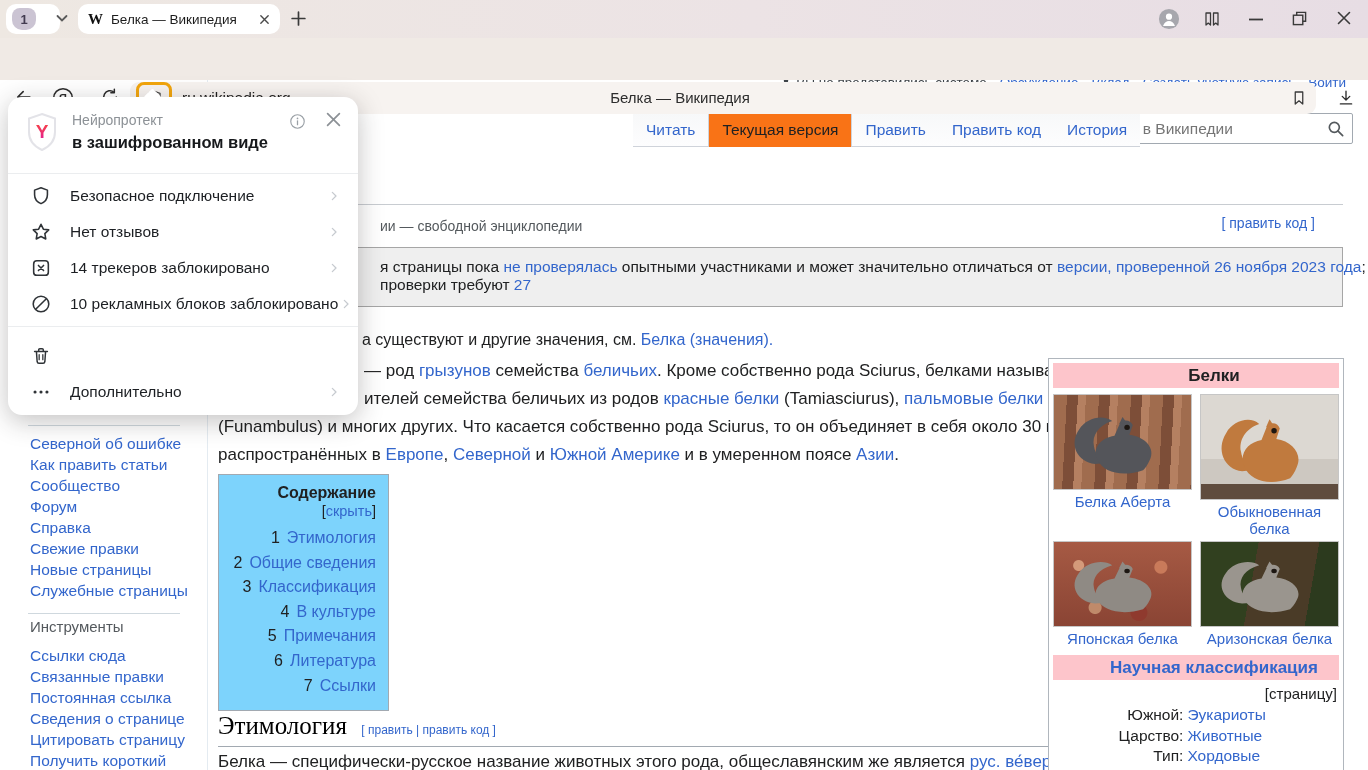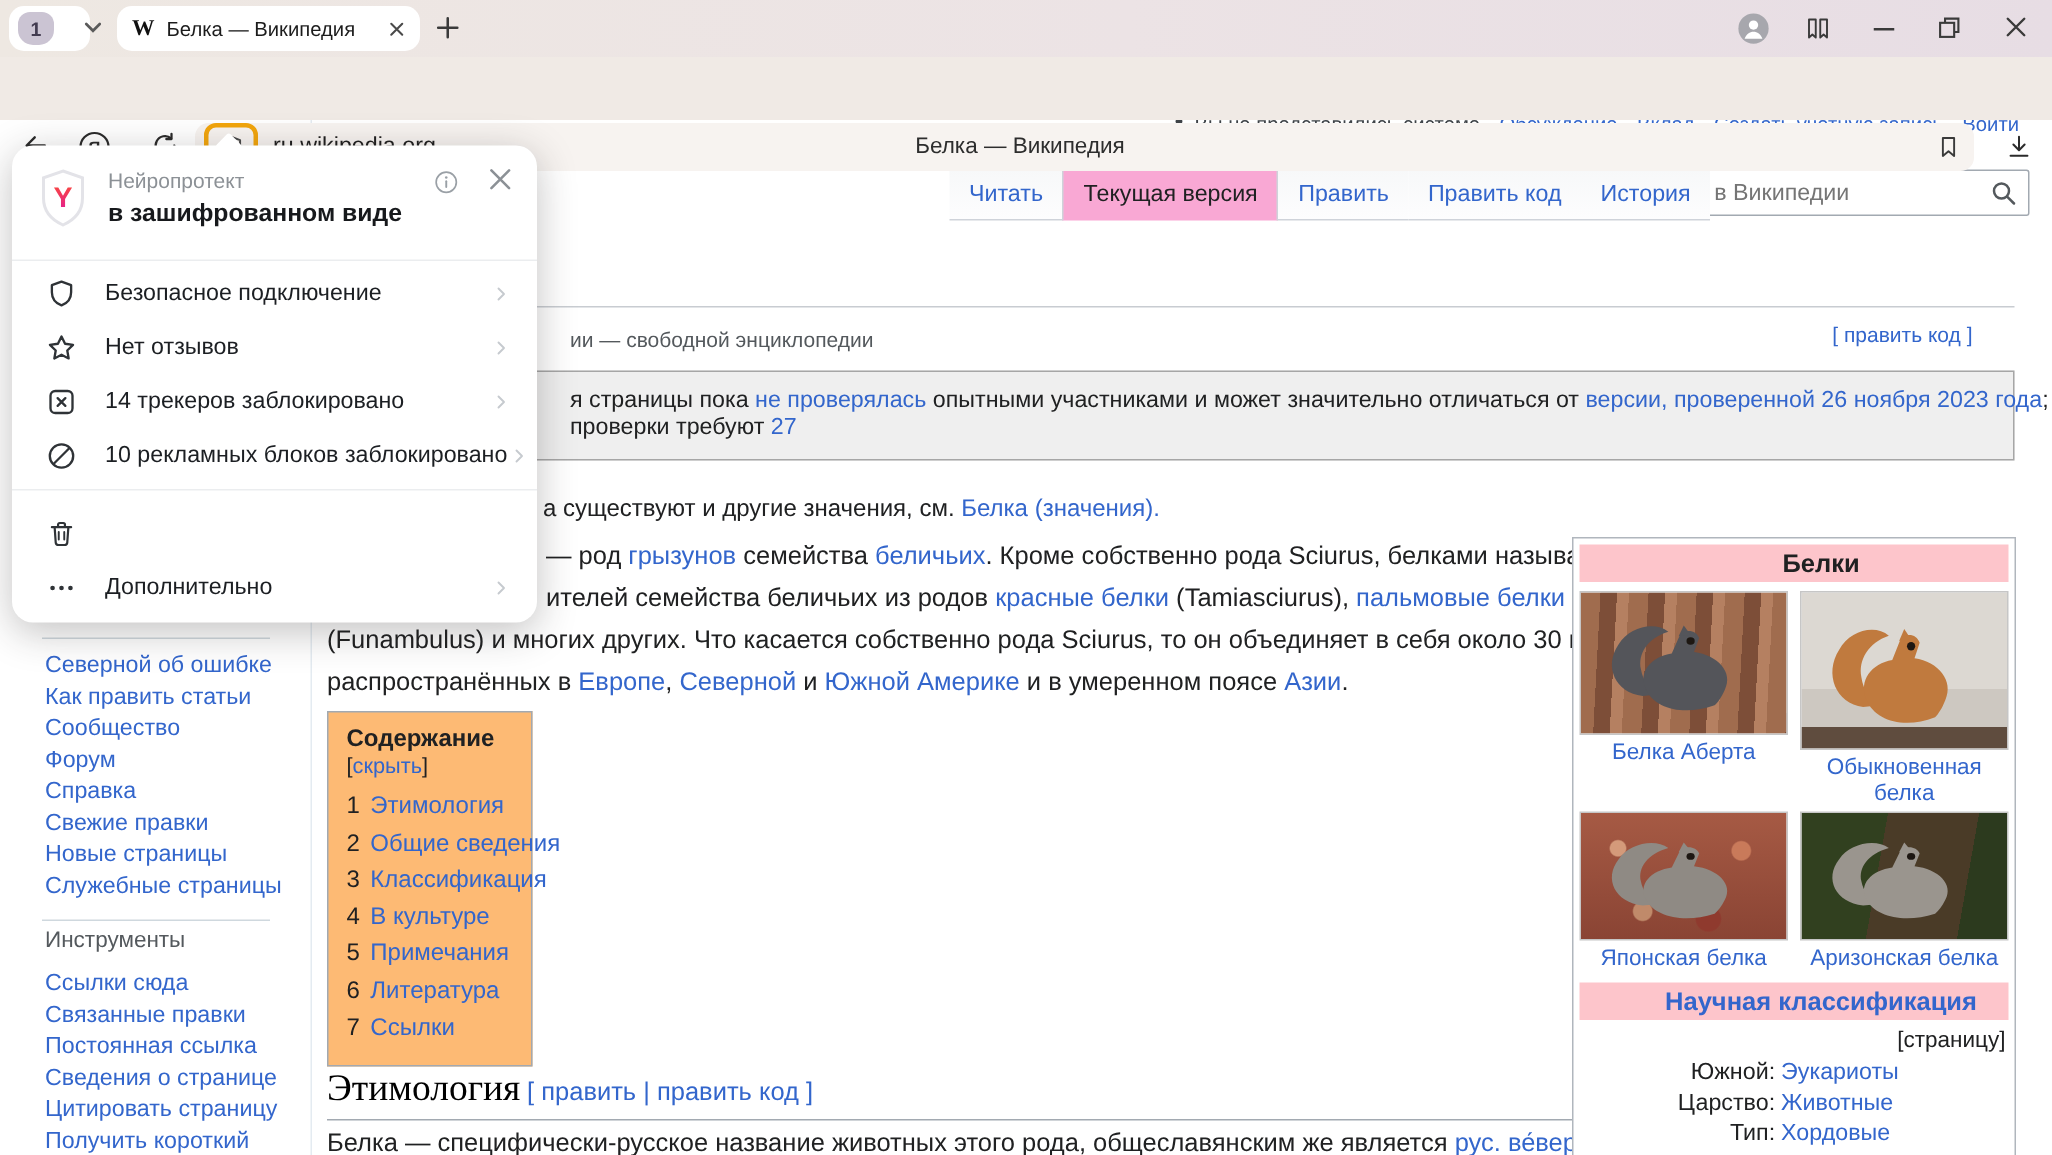--- a/index.html
+++ b/index.html
@@ -46,43 +46,43 @@
   .pp-chev svg{width:16px;height:16px;}
   
   .lnk{color:#3366cc;}
   .ital{}
   #personal{top:75px;right:22px;display:flex;gap:13px;font-size:13.5px;z-index:5;align-items:center;white-space:nowrap;}
   #personal .me{color:#3e4348;display:flex;align-items:center;gap:4px;}
   #personal .plink{color:#3366cc;}
   #wtabs{left:633px;top:112px;height:35px;display:flex;align-items:flex-end;z-index:2;}
   .wtab{height:34px;box-sizing:border-box;padding:0 13px;font-size:15.5px;color:#3366cc;
     display:flex;align-items:center;border-bottom:1px solid #cfd3da;background:linear-gradient(#f7f8f9,#fdfdfe);}
-  .wtab.active{height:35px;background:#f9a8d4;color:#202122;border:1px solid #cfd3da;border-bottom:none;}
+  .wtab.active{height:35px;background:#f97316;color:#202122;border:1px solid #cfd3da;border-bottom:none;}
   #searchbox{left:1080px;top:113px;width:273px;height:31px;box-sizing:border-box;border:1px solid #a2a9b1;
     border-radius:2px;background:#fff;display:flex;align-items:center;}
   #searchbox input{border:none;outline:none;flex:1;font-size:15.5px;padding:0 8px;background:transparent;
     color:#202122;font-family:"Liberation Sans",sans-serif;}
   #searchbox .sico{width:26px;color:#54595d;display:flex;}
   #titlerule{left:218px;top:204px;width:1125px;border-top:1px solid #c8ccd1;}
   #subtitle{left:380px;top:218px;font-size:14px;color:#54595d;}
   #editcode-top{left:1150px;top:215px;width:165px;text-align:right;font-size:14px;}
   #notice{left:218px;top:247px;width:1125px;height:60px;box-sizing:border-box;background:#efefef;border:1px solid #a6a6a6;}
   #notice-line{left:380px;top:258px;font-size:15.5px;color:#202122;}
   #hatnote{left:362px;top:331px;font-size:16px;color:#202122;}
   .pline{font-size:17px;color:#202122;white-space:nowrap;}
-  #toc{left:218px;top:474px;width:137px;box-sizing:border-box;border:1px solid #a2a9b1;background:#fdba74;
-    padding:9px 12px 12px 12px;font-size:16px;}
+  #toc{left:218px;top:474px;width:171px;box-sizing:border-box;border:1px solid #a2a9b1;background:#7dd3fc;
+    padding:9px 12px 12px 12px;font-size:16px;text-align:right;}
   #toc .toctitle{font-weight:bold;color:#202122;margin-bottom:6px;}
   #toc .toctitle .br{font-weight:normal;font-size:14.5px;color:#202122;}
   #toc .toctitle .hide{font-weight:normal;font-size:14.5px;}
   .tocrow{line-height:24.6px;white-space:nowrap;}
   .tocrow .n{color:#202122;margin-right:7px;}
   #etyhead{left:218px;top:712px;white-space:nowrap;}
   #etyhead .h2{font-family:"Liberation Serif",serif;font-size:25px;color:#000;}
-  #etyhead .edit{font-size:17px;}
+  #etyhead .edit{font-size:12px;margin-left:10px;}
   #etyrule{left:218px;top:746px;width:1125px;border-top:1px solid #a2a9b1;}
   #etyline{left:218px;top:752px;}
   
   #sb-divider{left:207px;top:80px;width:1px;height:690px;background:#e4ebf1;}
   .sb-sep{left:28px;width:152px;height:1px;background:#cfd8de;}
   .sb-list{left:30px;font-size:15.5px;line-height:21px;}
   .sb-list div{white-space:nowrap;}
   #sb-tools-h{left:30px;top:618px;font-size:15px;color:#54595d;}
   
   #infobox{left:1048px;top:358px;width:296px;box-sizing:border-box;border:1px solid #b0b6bd;background:#fff;

